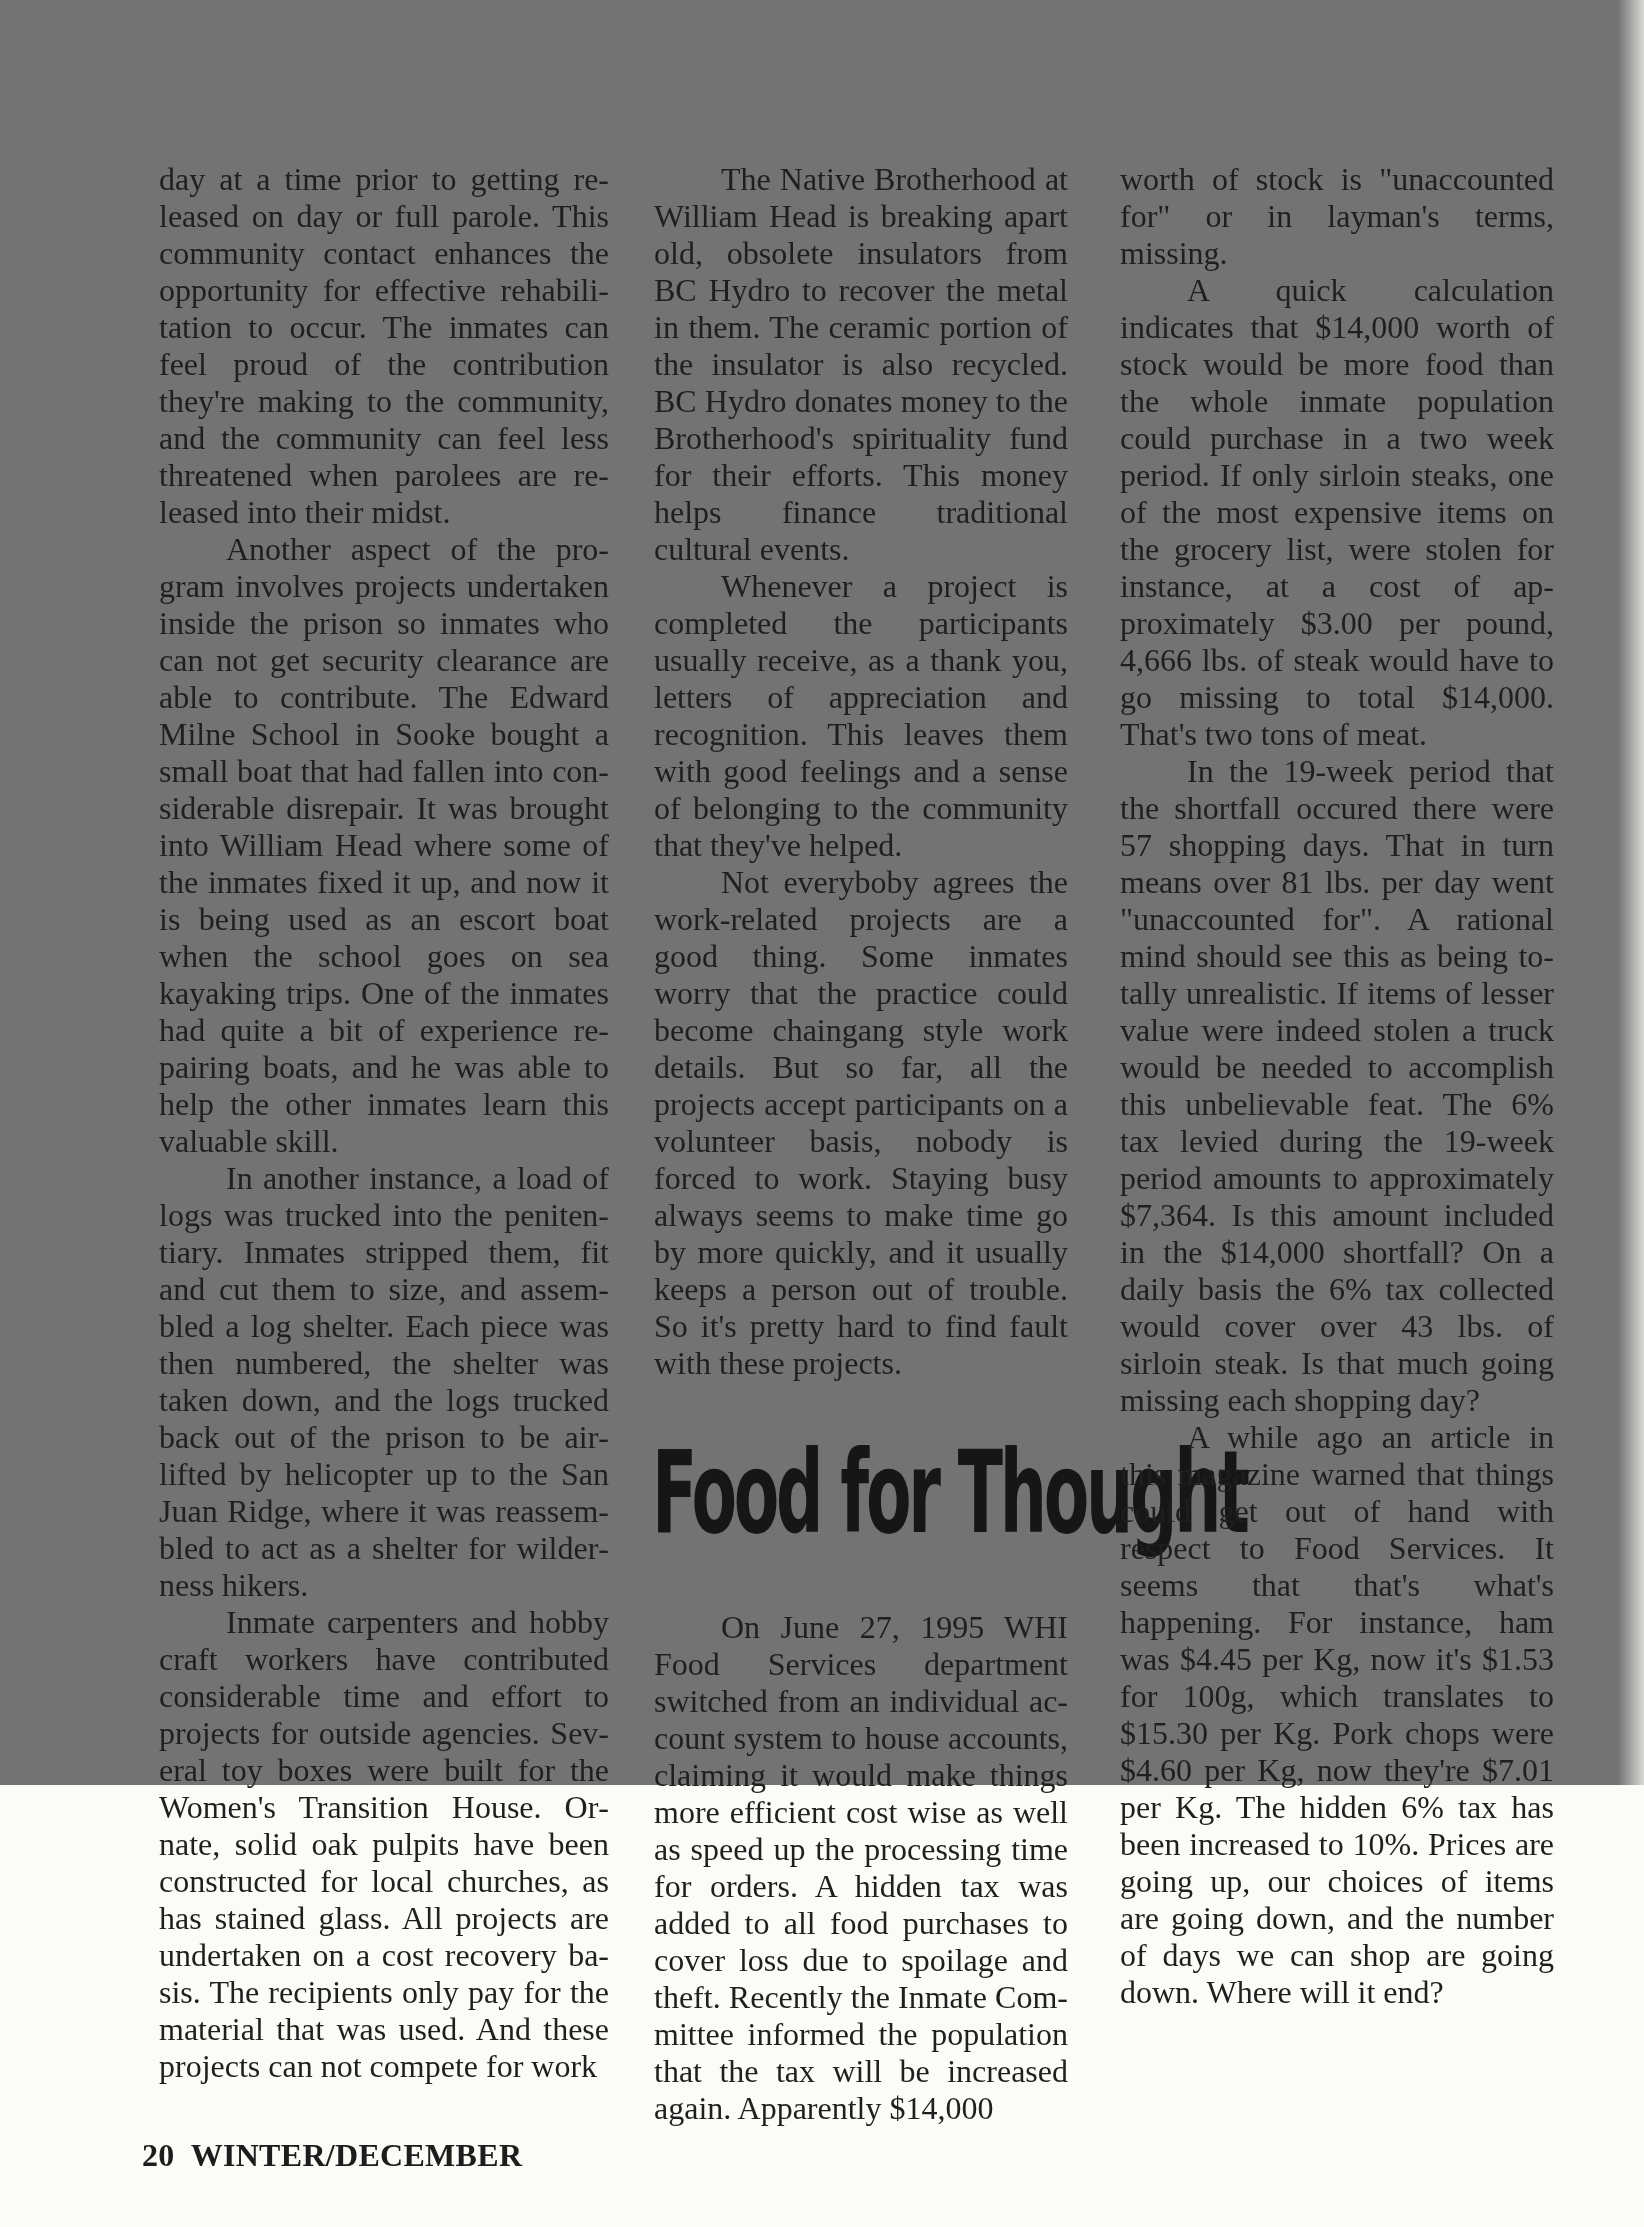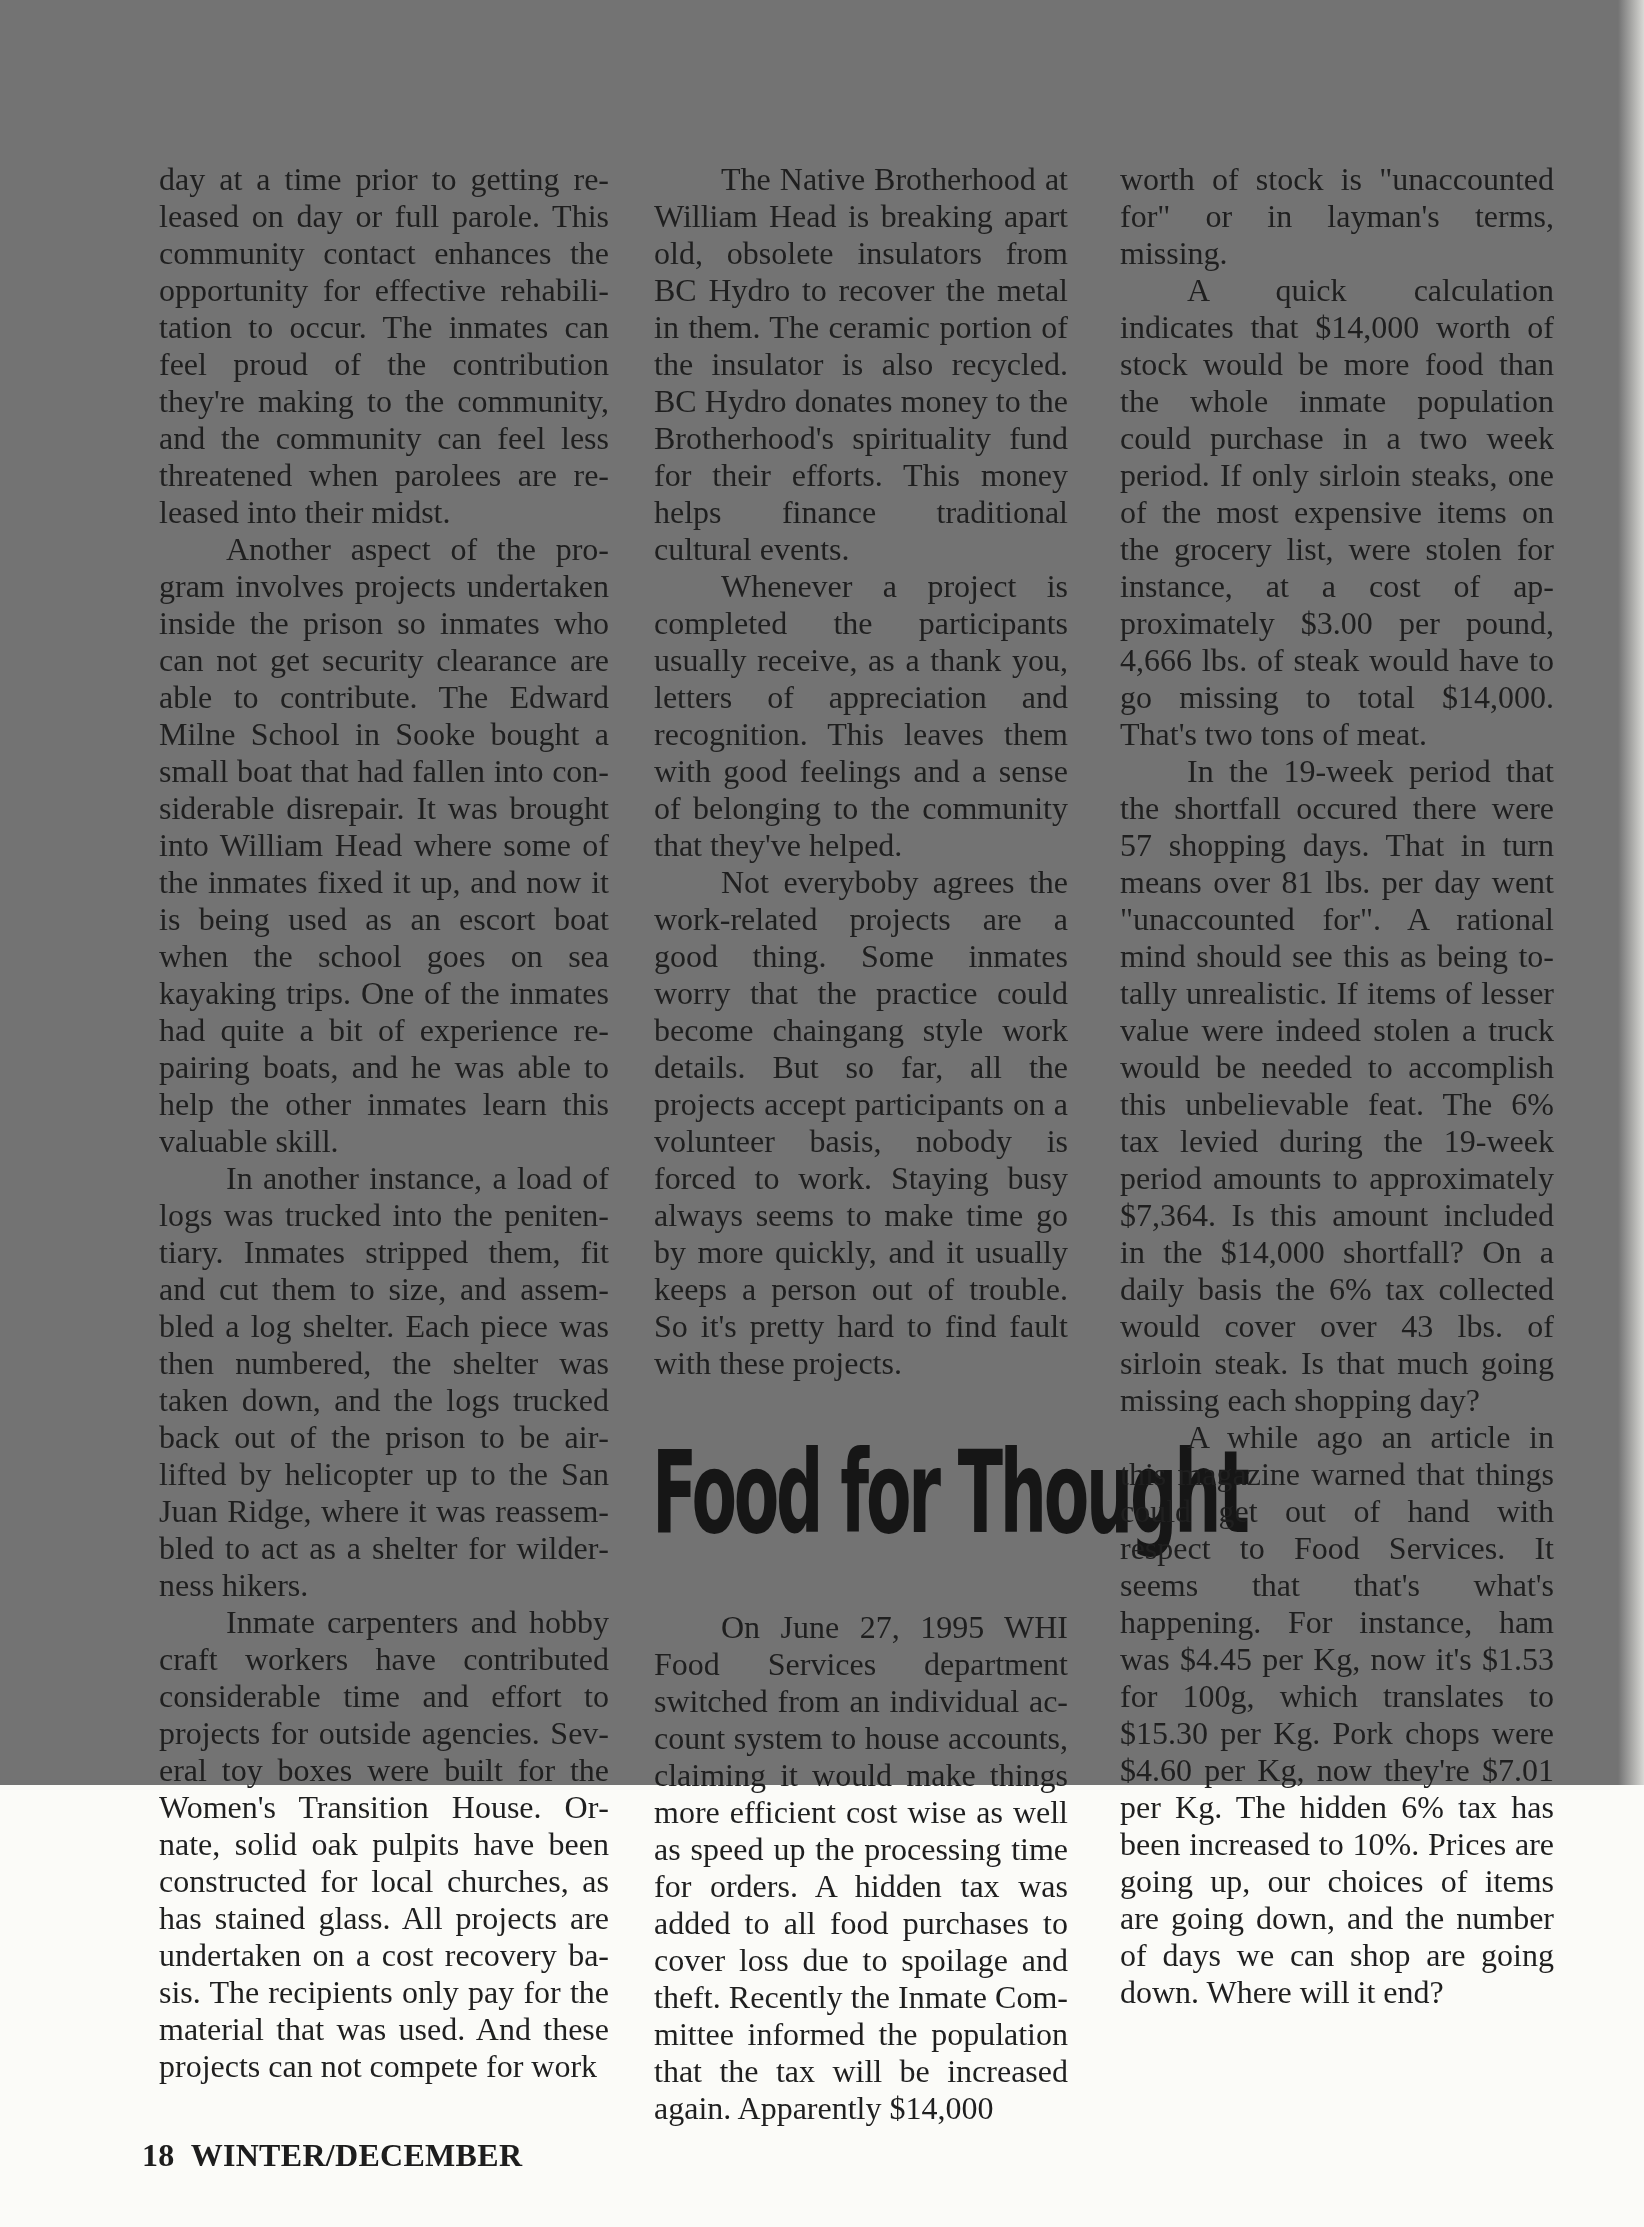--- a/index.html
+++ b/index.html
@@ -108,16 +108,16 @@
     <p class="indent">On June 27, 1995 WHI Food Services department switched from an individual ac­count system to house accounts, claiming it would make things more efficient cost wise as well as speed up the processing time for orders. A hidden tax was added to all food purchases to cover loss due to spoilage and theft. Recently the Inmate Com­mittee informed the population that the tax will be increased again. Apparently $14,000</p>
   </div>
 
   <div class="column col-3">
     <p>worth of stock is "unaccounted for" or in layman's terms, missing.</p>
     <p class="indent">A quick calculation indicates that $14,000 worth of stock would be more food than the whole in­mate population could purchase in a two week period. If only sirloin steaks, one of the most expensive items on the grocery list, were stolen for instance, at a cost of ap­proximately $3.00 per pound, 4,666 lbs. of steak would have to go missing to total $14,000. That's two tons of meat.</p>
     <p class="indent">In the 19-week period that the shortfall occured there were 57 shopping days. That in turn means over 81 lbs. per day went "unaccounted for". A rational mind should see this as being to­tally unrealistic. If items of lesser value were indeed stolen a truck would be needed to accomplish this unbelievable feat. The 6% tax levied during the 19-week period amounts to approximately $7,364. Is this amount included in the $14,000 shortfall? On a daily ba­sis the 6% tax collected would cover over 43 lbs. of sirloin steak. Is that much going missing each shopping day?</p>
     <p class="indent">A while ago an article in this magazine warned that things could get out of hand with respect to Food Services. It seems that that's what's happening. For instance, ham was $4.45 per Kg, now it's $1.53 for 100g, which translates to $15.30 per Kg. Pork chops were $4.60 per Kg, now they're $7.01 per Kg. The hidden 6% tax has been increased to 10%. Prices are going up, our choices of items are going down, and the number of days we can shop are going down. Where will it end?</p>
   </div>
 
-  <div class="footer"><span>18</span>  <span>WINTER/DECEMBER</span></div>
+  <div class="footer"><span>20</span>  <span>WINTER/DECEMBER</span></div>
 
 </div>
 
 
 </body></html>

